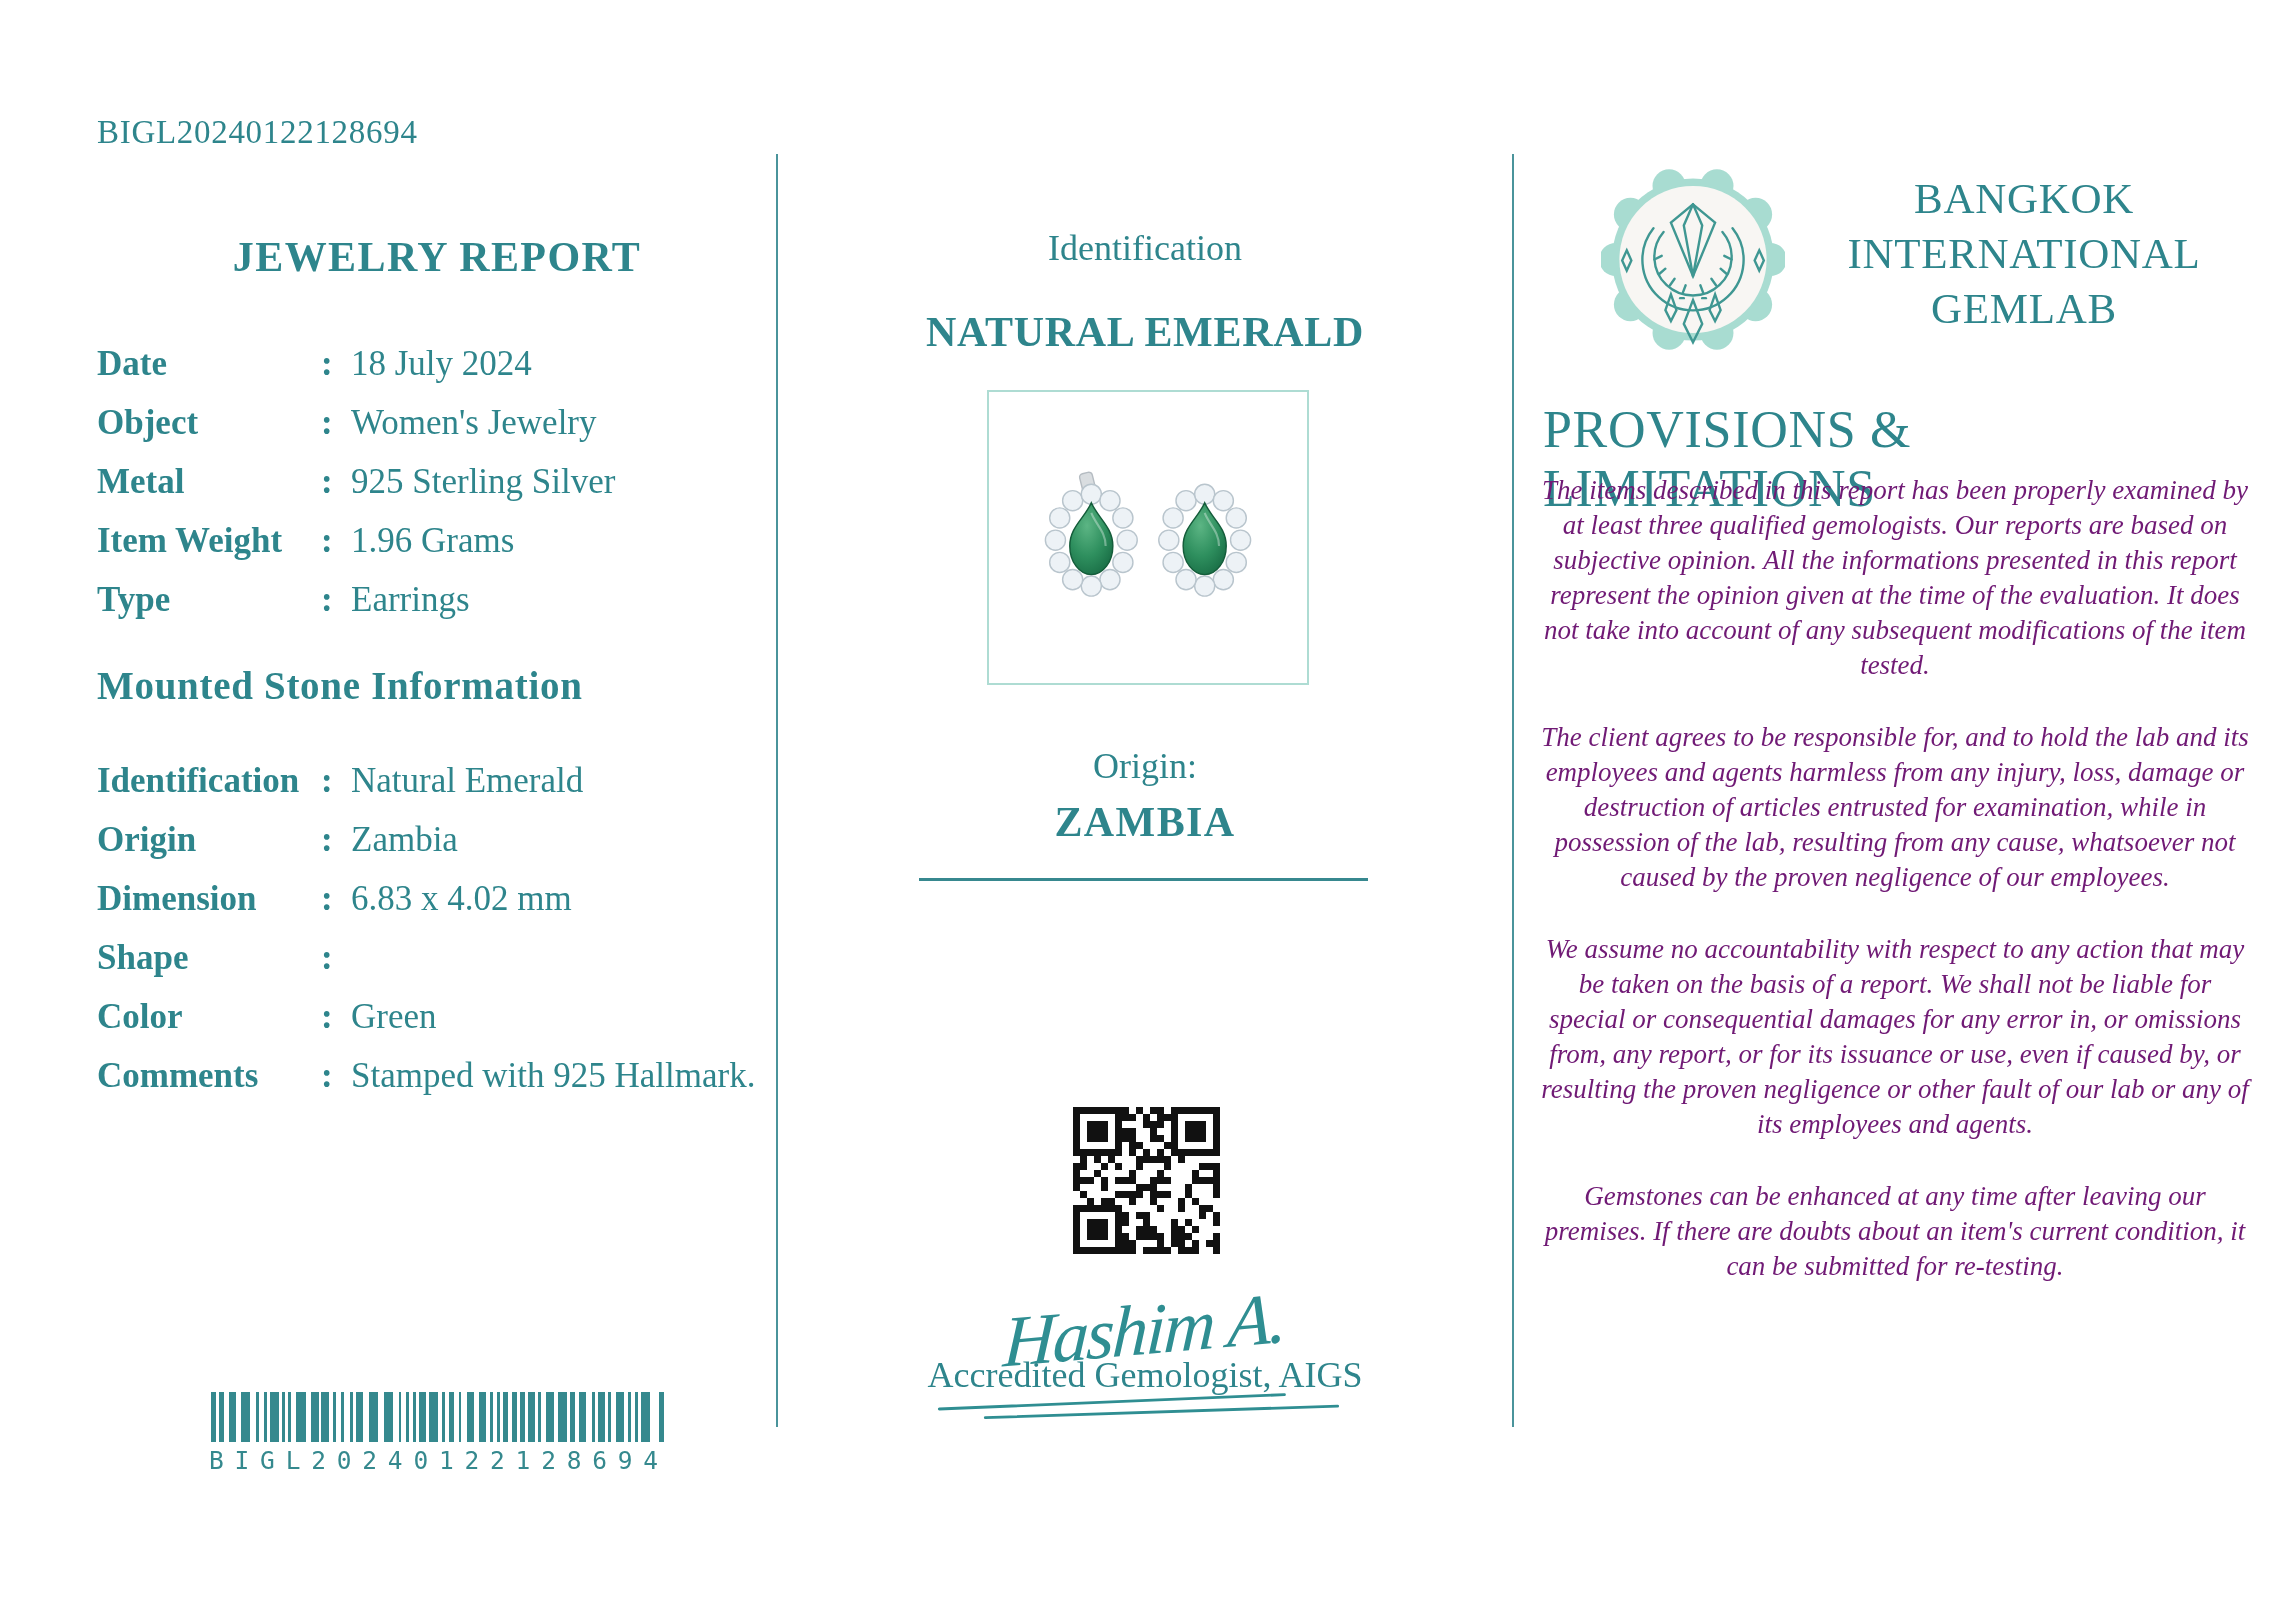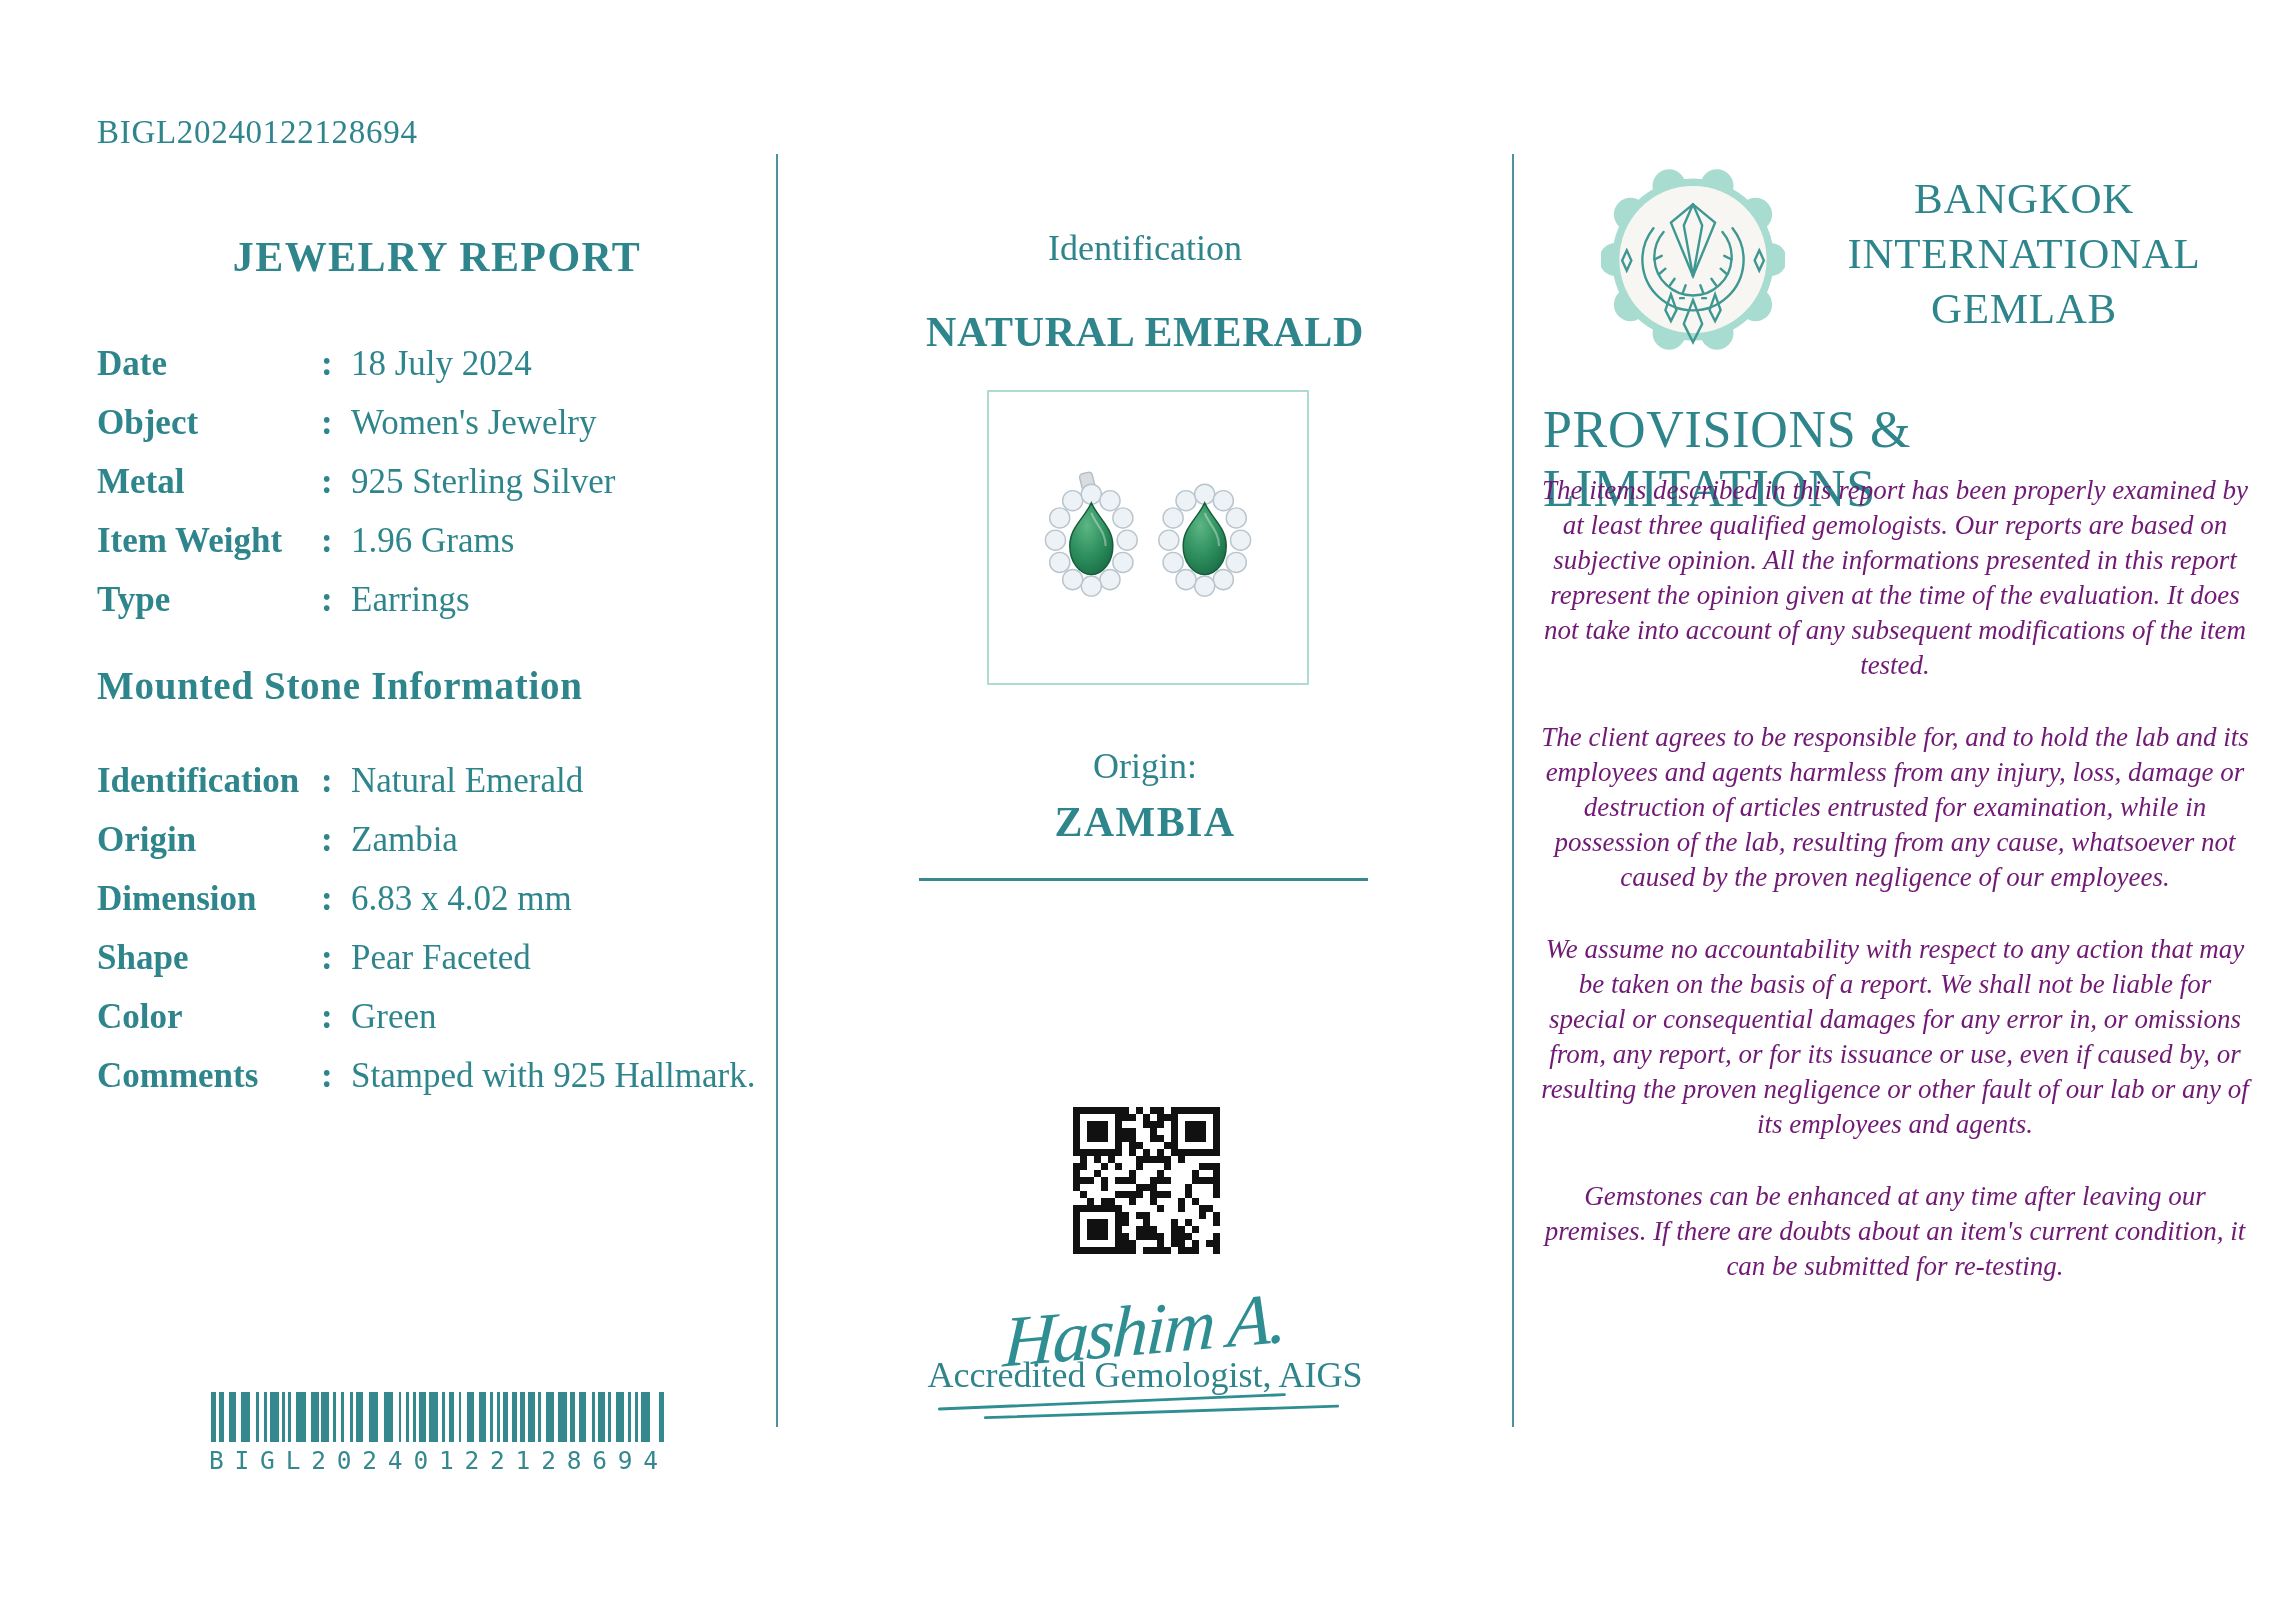--- a/index.html
+++ b/index.html
@@ -106,21 +106,20 @@
       <span class="val">Zambia</span>
     </div>
     <div class="frow">
       <span class="lbl">Dimension</span>
       <span class="col">:</span>
       <span class="val">6.83 x 4.02 mm</span>
     </div>
     <div class="frow">
       <span class="lbl">Shape</span>
       <span class="col">:</span>
-      <span class="val">Pear Faceted</span>
     </div>
     <div class="frow">
       <span class="lbl">Color</span>
       <span class="col">:</span>
       <span class="val">Green</span>
     </div>
     <div class="frow">
       <span class="lbl">Comments</span>
       <span class="col">:</span>
       <span class="val">Stamped with 925 Hallmark.</span>

